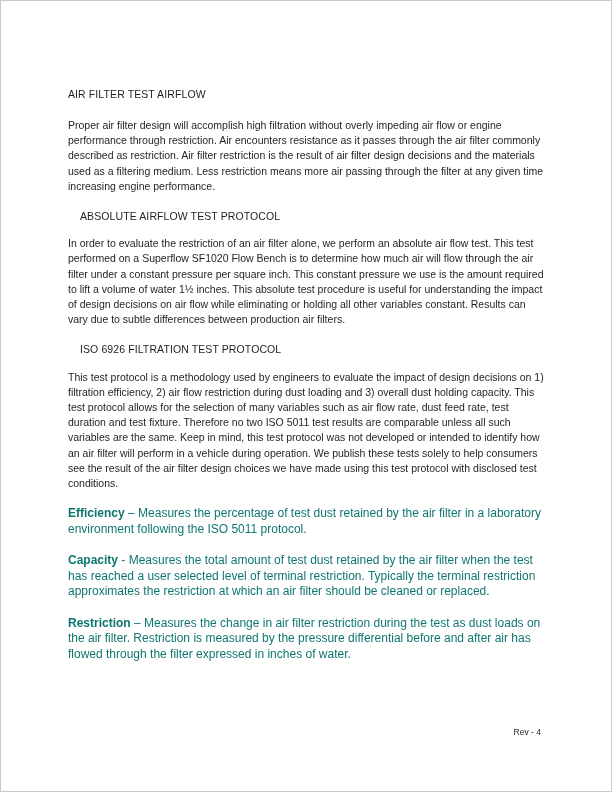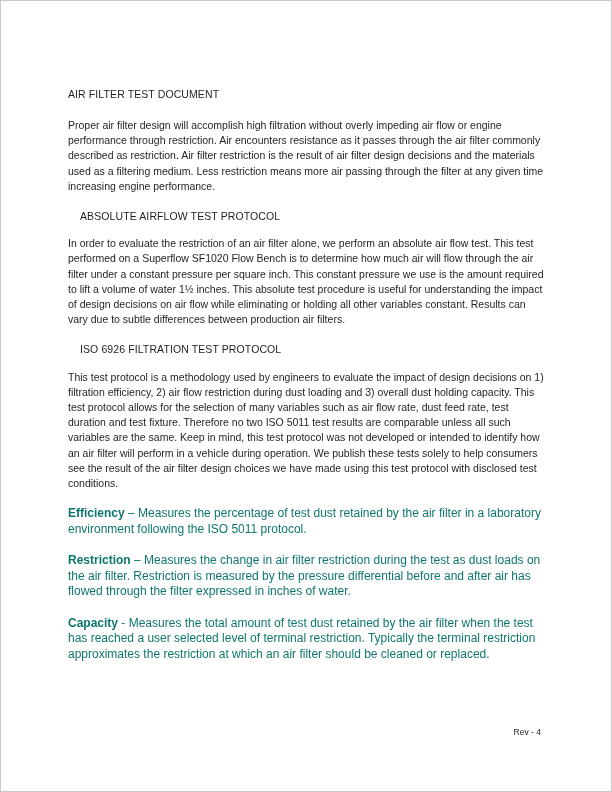--- a/index.html
+++ b/index.html
@@ -57,37 +57,37 @@
     bottom: 54px;
     font-size: 8.5px;
     color: #1f1f1f;
   }
 </style>
 </head>
 <body>
 
 <div class="page">
 
-  <div class="doc-title">AIR FILTER TEST DOCUMENT</div>
+  <div class="doc-title">AIR FILTER TEST AIRFLOW</div>
 
   <p class="body-para">Proper air filter design will accomplish high filtration without overly impeding air flow or engine performance through restriction. Air encounters resistance as it passes through the air filter commonly described as restriction. Air filter restriction is the result of air filter design decisions and the materials used as a filtering medium. Less restriction means more air passing through the filter at any given time increasing engine performance.</p>
 
   <div class="section">
     <div class="section-heading">ABSOLUTE AIRFLOW TEST PROTOCOL</div>
     <p class="body-para">In order to evaluate the restriction of an air filter alone, we perform an absolute air flow test. This test performed on a Superflow SF1020 Flow Bench is to determine how much air will flow through the air filter under a constant pressure per square inch. This constant pressure we use is the amount required to lift a volume of water 1½ inches. This absolute test procedure is useful for understanding the impact of design decisions on air flow while eliminating or holding all other variables constant.  Results can vary due to subtle differences between production air filters.</p>
   </div>
 
   <div class="section">
     <div class="section-heading">ISO 6926 FILTRATION TEST PROTOCOL</div>
     <p class="body-para">This test protocol is a methodology used by engineers to evaluate the impact of design decisions on 1) filtration efficiency, 2) air flow restriction during dust loading and 3) overall dust holding capacity. This test protocol allows for the selection of many variables such as air flow rate, dust feed rate, test duration and test fixture. Therefore no two ISO 5011 test results are comparable unless all such variables are the same. Keep in mind, this test protocol was not developed or intended to identify how an air filter will perform in a vehicle during operation.  We publish these tests solely to help consumers see the result of the air filter design choices we have made using this test protocol with disclosed test conditions.</p>
   </div>
 
   <div class="definitions">
     <p class="def-para"><strong class="def-term">Efficiency</strong><span> – </span><span>Measures the percentage of test dust retained by the air filter in a laboratory environment following the ISO 5011 protocol.</span></p>
 
+    <p class="def-para"><strong class="def-term">Capacity</strong><span> - </span><span>Measures the total amount of test dust retained by the air filter when the test has reached a user selected level of terminal restriction. Typically the terminal restriction approximates the restriction at which an air filter should be cleaned or replaced.</span></p>
+
     <p class="def-para"><strong class="def-term">Restriction</strong><span> – </span><span>Measures the change in air filter restriction during the test as dust loads on the air filter. Restriction is measured by the pressure differential before and after air has flowed through the filter expressed in inches of water.</span></p>
-
-    <p class="def-para"><strong class="def-term">Capacity</strong><span> - </span><span>Measures the total amount of test dust retained by the air filter when the test has reached a user selected level of terminal restriction. Typically the terminal restriction approximates the restriction at which an air filter should be cleaned or replaced.</span></p>
   </div>
 
   <div class="footer">Rev - 4</div>
 
 </div>
 
 </body></html>

